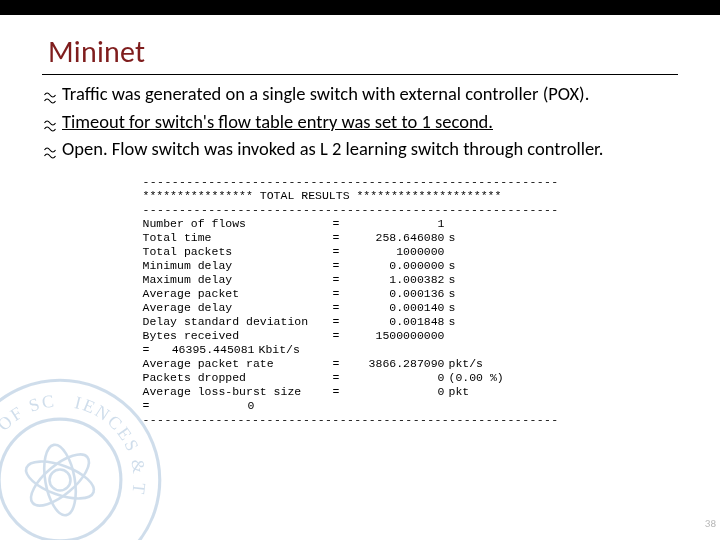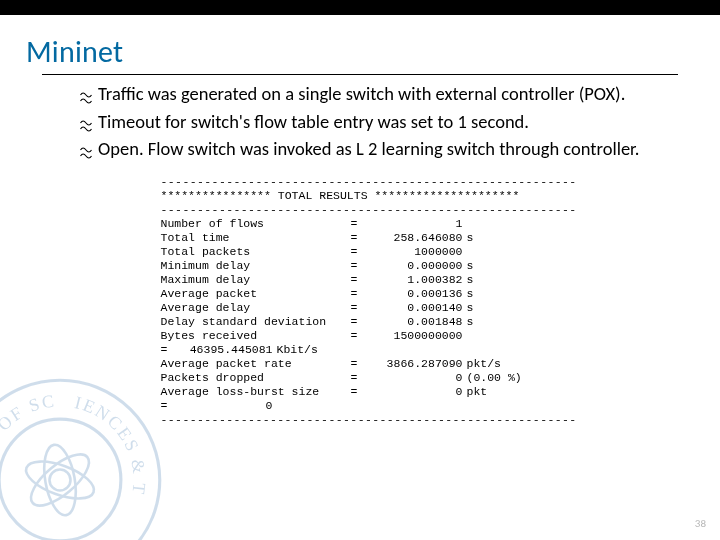--- a/index.html
+++ b/index.html
@@ -17,50 +17,50 @@
     top: 15px;
     left: 0;
     width: 720px;
     height: 525px;
     background: #fff;
     box-sizing: border-box;
   }
   .title {
     font-size: 30px;
     font-weight: 400;
-    color: #0369a1;
-    padding: 18px 0 4px 26px;
+    color: #7f1d1d;
+    padding: 18px 0 4px 48px;
     letter-spacing: 0.2px;
   }
   .underline {
     margin: 0 42px 0 42px;
     height: 1px;
     background: #000;
   }
   .body {
     padding: 8px 42px 0 42px;
     font-size: 18.5px;
     line-height: 1.22;
     color: #000;
-    margin-left: 36px;
   }
   .bullet {
     display: flex;
     align-items: flex-start;
     margin-bottom: 1px;
   }
   .bullet .icon {
     flex: 0 0 auto;
     width: 20px;
     margin-top: 4px;
   }
   .bullet .txt {
     flex: 1 1 auto;
   }
   .u {
+    text-decoration: underline;
   }
   .results {
     margin: 10px auto 0 auto;
     width: 435px;
     font-family: "Courier New", monospace;
     font-size: 11.5px;
     line-height: 1.22;
     color: #000;
     white-space: nowrap;
   }
@@ -77,21 +77,21 @@
   .logo {
     position: absolute;
     left: -45px;
     bottom: -45px;
     width: 210px;
     height: 210px;
     opacity: 0.22;
   }
   .pagenum {
     position: absolute;
-    right: 14px;
+    right: 4px;
     bottom: 10px;
     font-size: 11px;
     color: #b8b8b8;
   }
 </style>
 </head>
 <body>
 
 <div class="slide">
 

